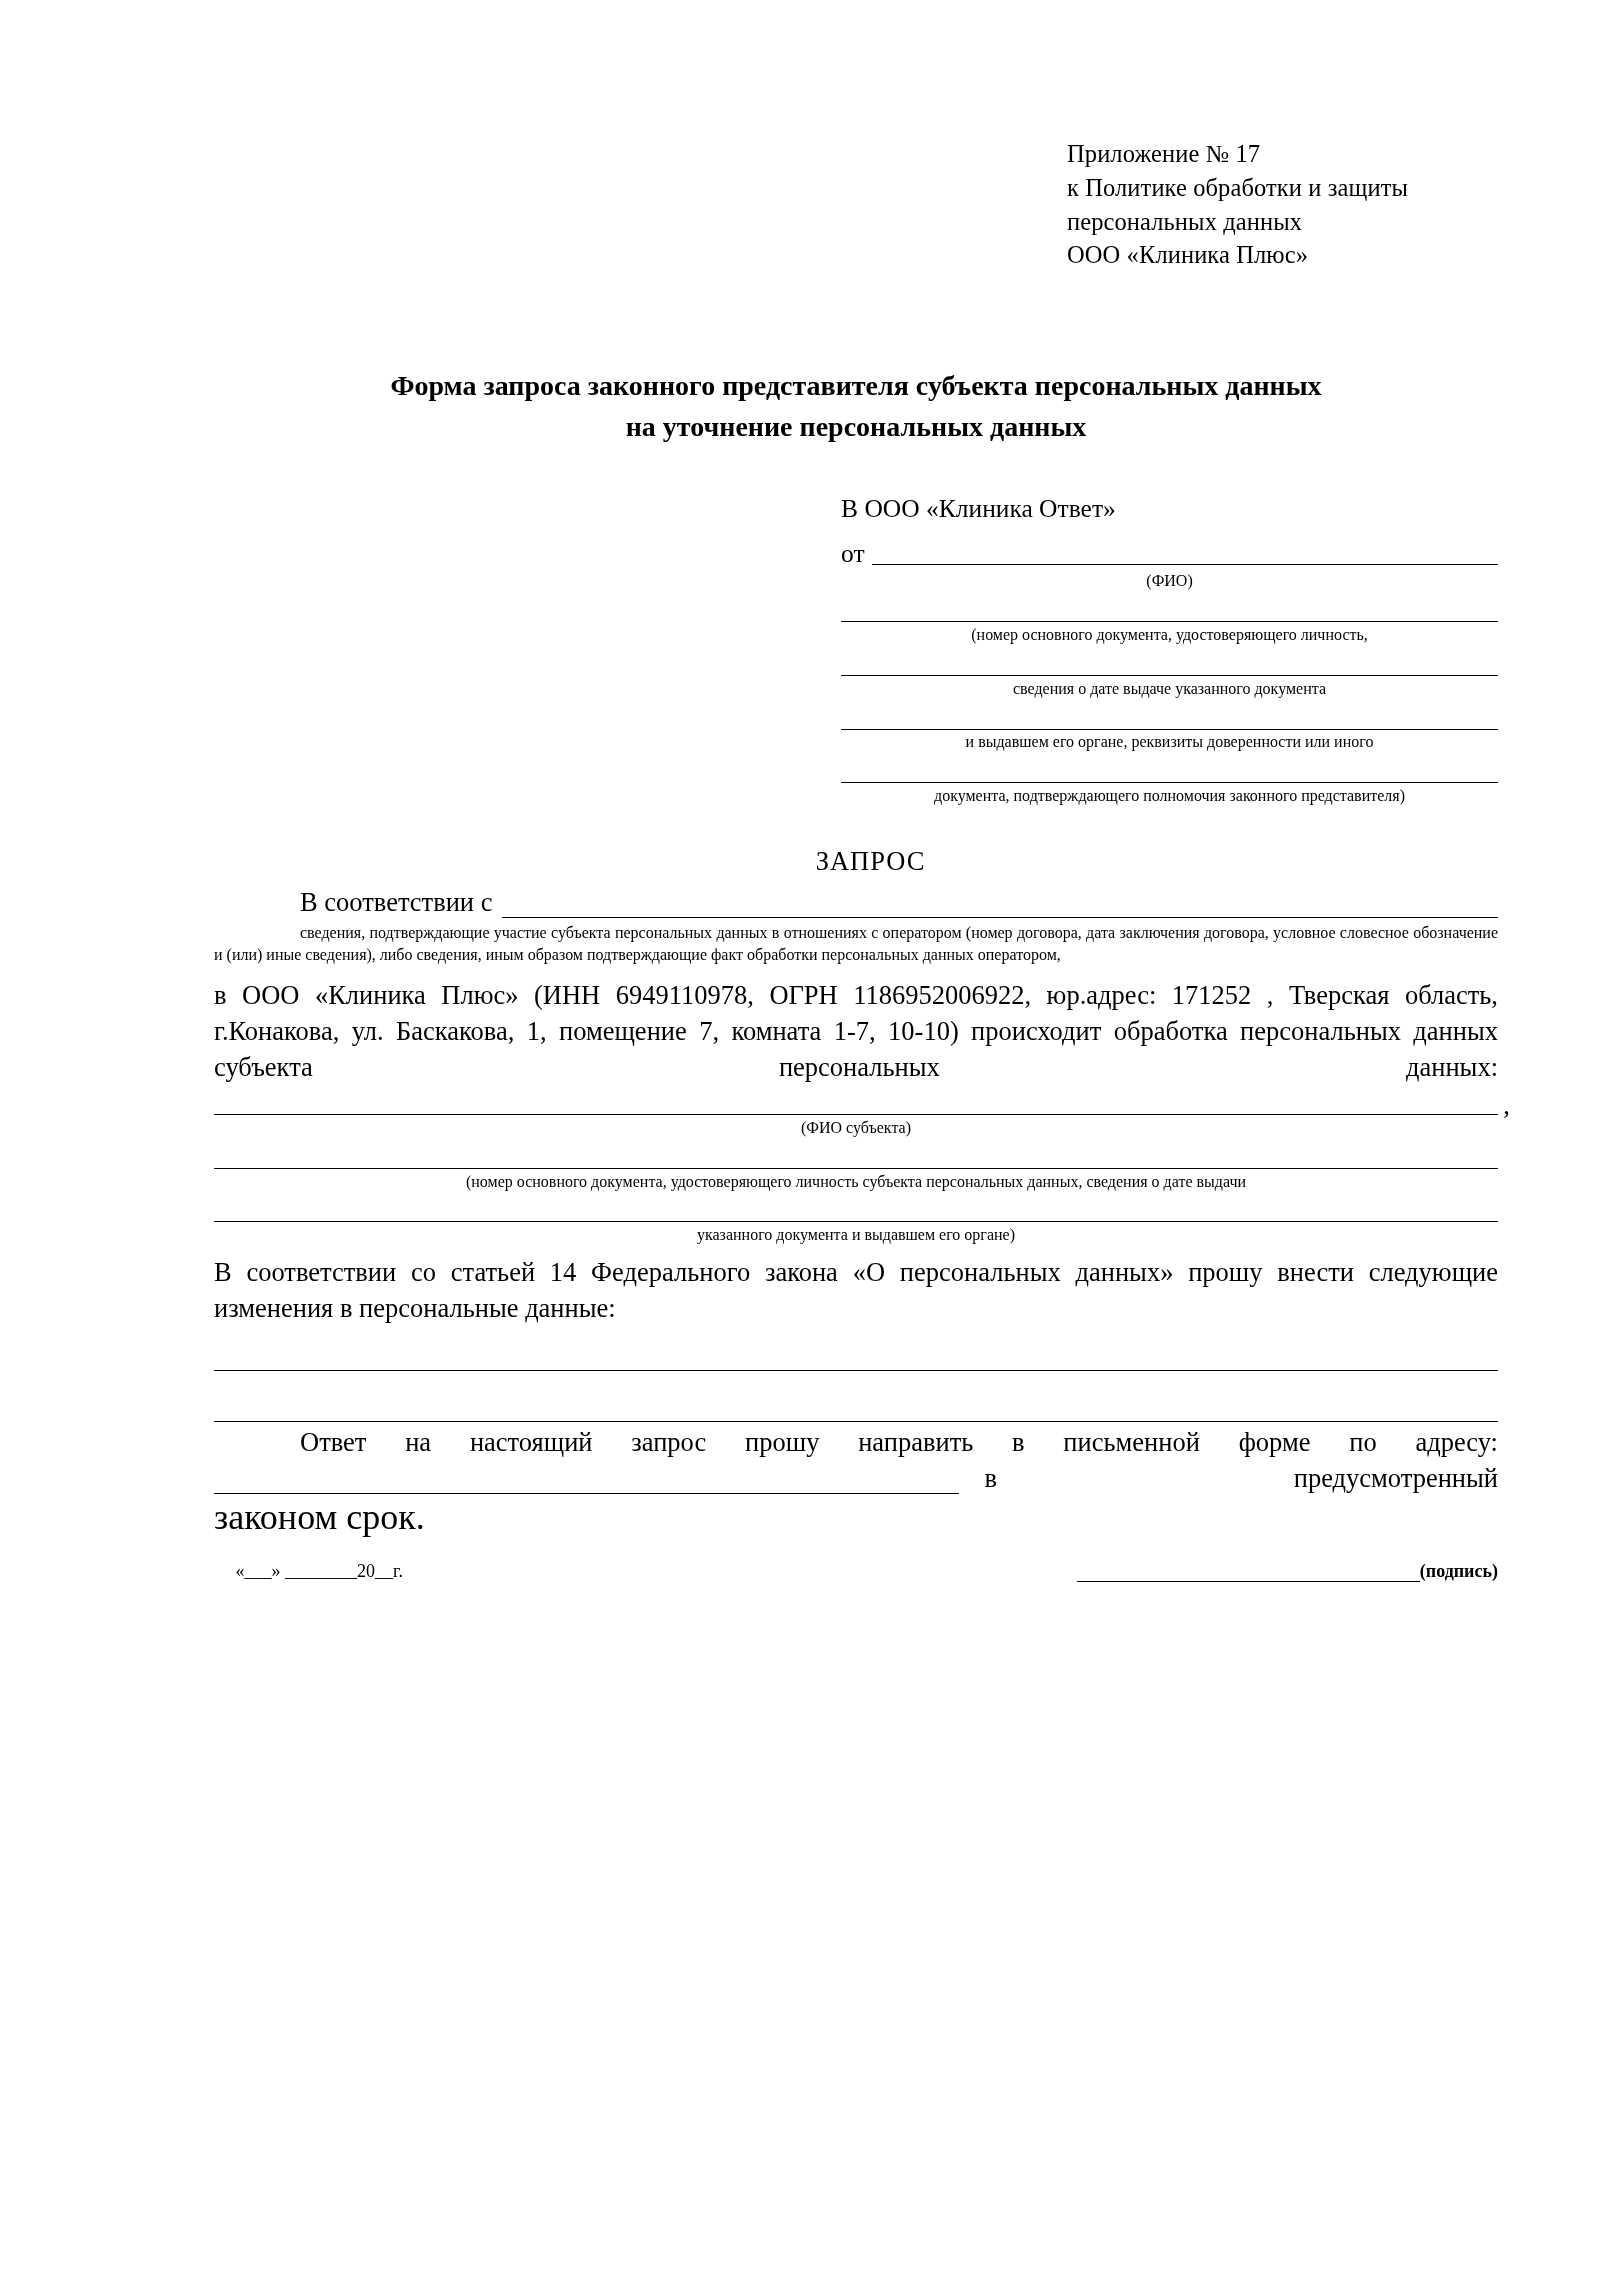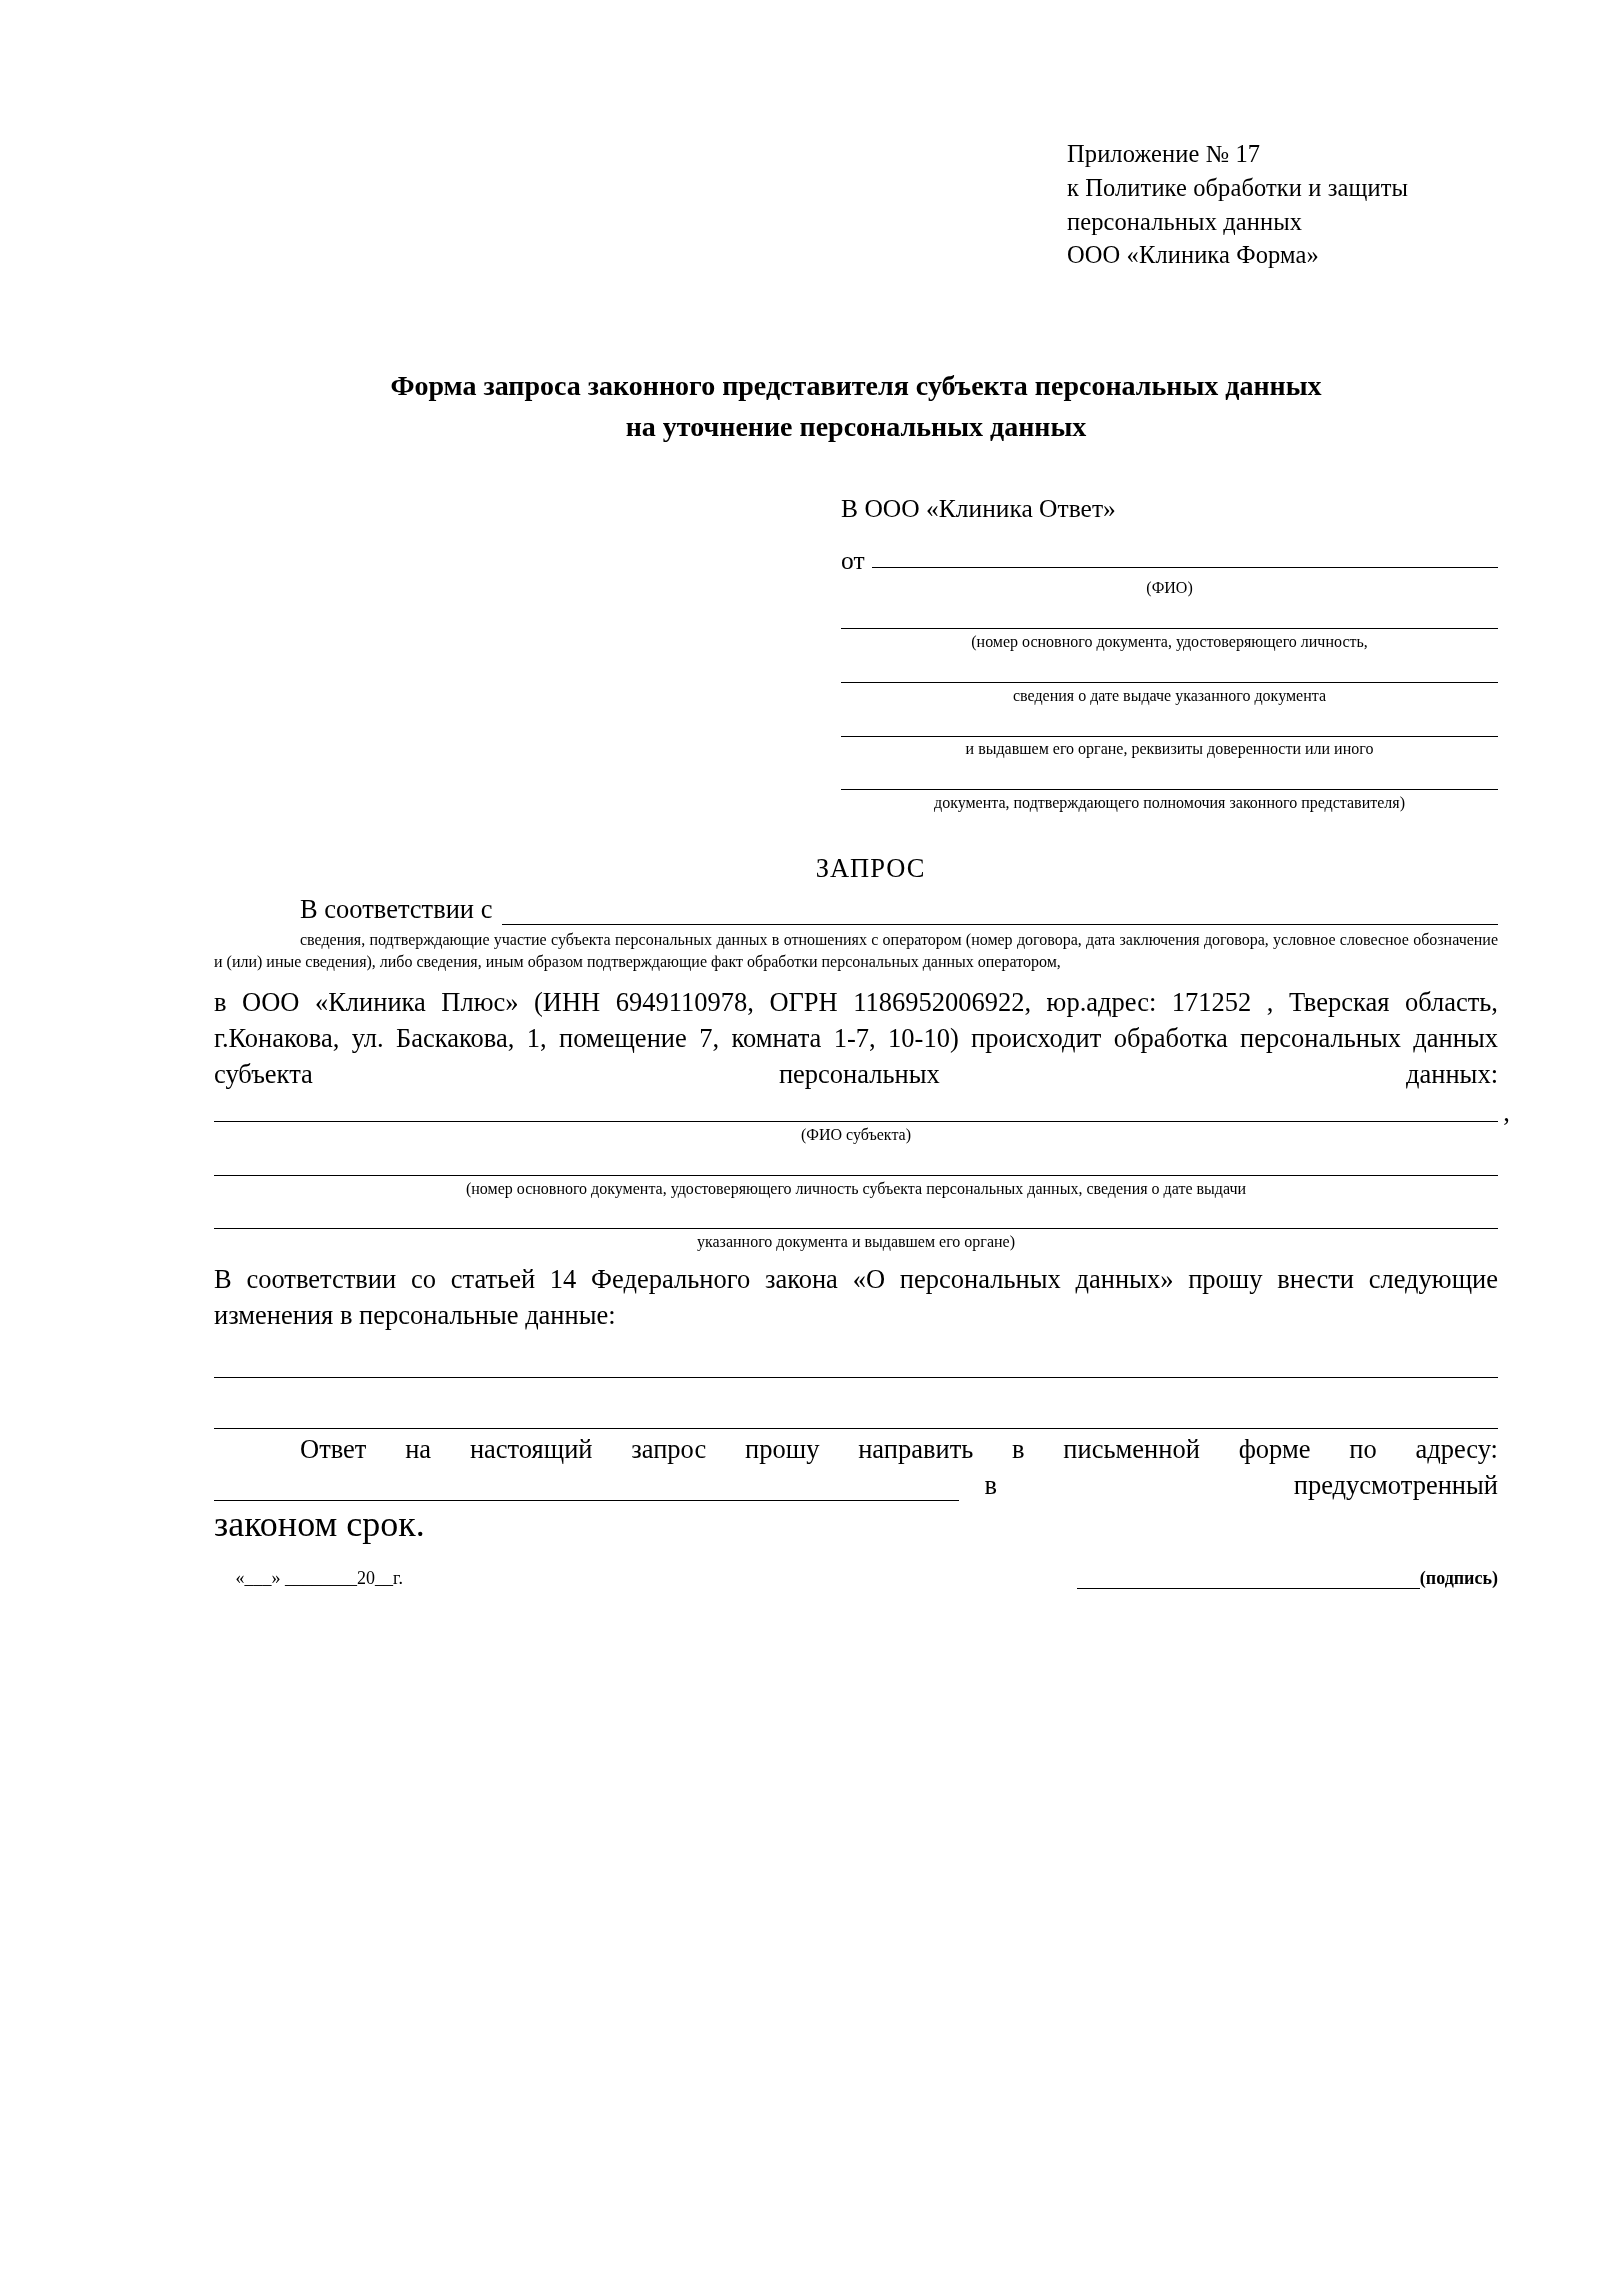--- a/index.html
+++ b/index.html
@@ -48,24 +48,24 @@
   .doc-title .l2 { display: block; }
 
   
   .addressee {
     margin-top: 45px;
     margin-left: 627px;
     font-size: 25.5px;
     line-height: 1.3;
   }
   .from-row {
-    margin-top: 20px;
+    margin-top: 13px;
     margin-left: 627px;
     display: flex;
-    align-items: flex-start;
+    align-items: center;
     font-size: 25.5px;
   }
   .from-row .lbl { margin-right: 7.8px; }
   .rule {
     border-bottom: 1.6px solid #000;
     flex: 1 1 auto;
     height: 21.6px;
   }
   .caption {
     font-size: 16px;
@@ -182,21 +182,21 @@
 </head>
 <body>
 
 <div class="page">
   <div class="content">
 
     <div class="appendix-block">
       <div>Приложение № 17</div>
       <div>к Политике обработки и защиты</div>
       <div>персональных данных</div>
-      <div>ООО «Клиника Форма»</div>
+      <div>ООО «Клиника Плюс»</div>
     </div>
 
     <div class="doc-title">
       <span class="l1">Форма запроса законного представителя субъекта персональных данных</span>
       <span class="l2">на уточнение персональных данных</span>
     </div>
 
     <div class="addressee">В ООО «Клиника Ответ»</div>
 
     <div class="from-row">

